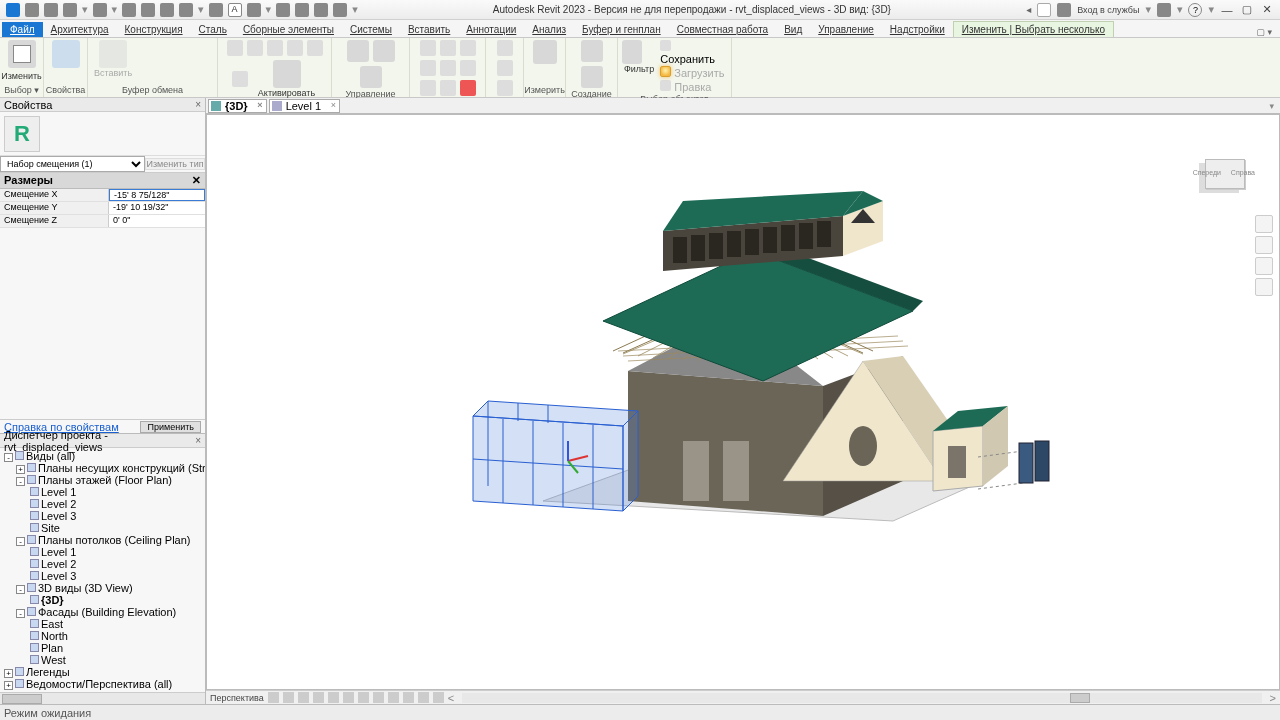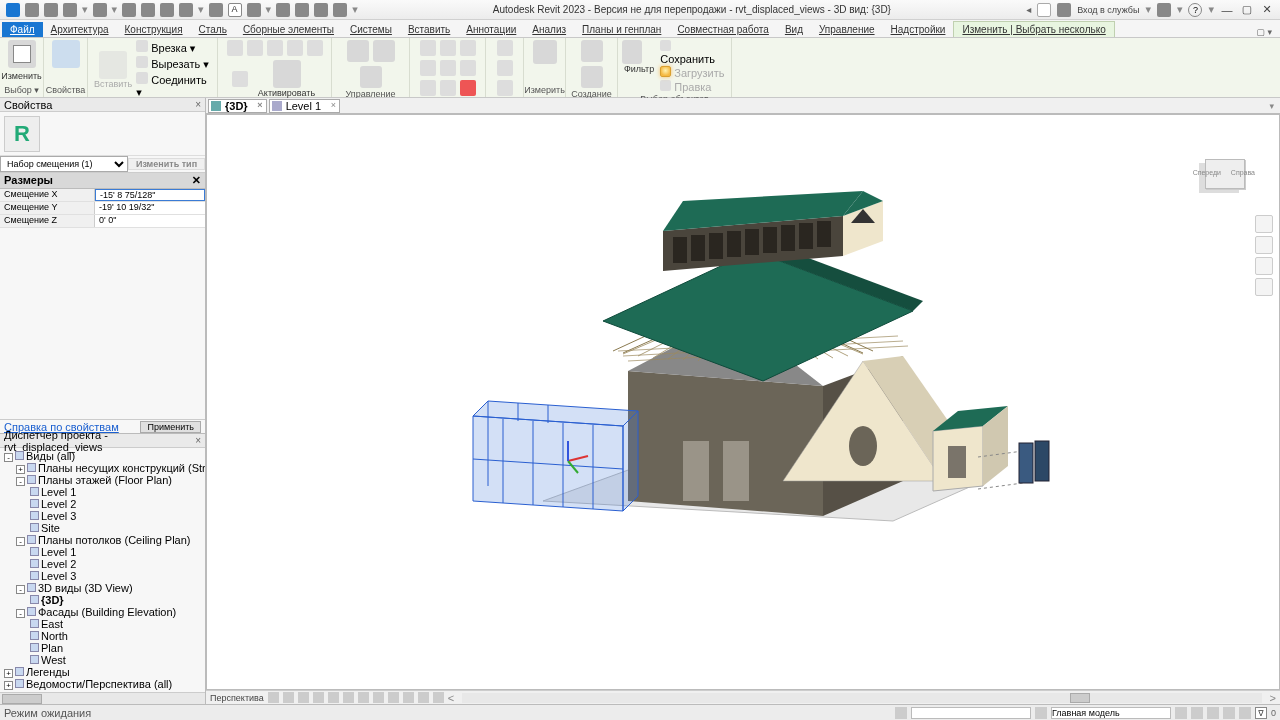--- a/index.html
+++ b/index.html
@@ -31,25 +31,25 @@
 
 
 .left-col { position:absolute; left:0; top:98px; width:206px; bottom:16px; background:#f7f7f7; border-right:1px solid #bbb; display:flex; flex-direction:column;}
 .panel-header { height:14px; background:#eaeaea; border-bottom:1px solid #ccc; display:flex; align-items:center; justify-content:space-between; padding:0 4px; font-size:10px;}
 .close-x { cursor:pointer; color:#666; font-size:10px;}
 .prop-body { flex:0 0 auto; }
 .prop-icon-row { height:44px; display:flex; align-items:center; padding:4px; border-bottom:1px solid #ddd;}
 .r-icon { width:36px; height:36px; background:#eee; display:flex; align-items:center; justify-content:center; font-size:22px; font-weight:bold; color:#2a7; border:1px solid #ccc;}
 .prop-type-row { display:flex; border-bottom:1px solid #ccc;align-items:center;}
 .prop-select { flex:1; height:16px; border:1px solid #aaa; background:#fff; font-size:9px; padding:0 2px;}
-.edit-type { width:77px; font-size:9px; color:#888; text-align:center; border:1px solid #ddd; background:#f0f0f0;font-weight:bold;}
+.edit-type { width:60px; font-size:9px; color:#888; text-align:center; border:1px solid #ddd; background:#f0f0f0;}
 .prop-section { background:#d8d8d8; font-size:9px; padding:1px 4px; border-bottom:1px solid #bbb; display:flex; justify-content:space-between;font-weight:bold;}
 .prop-grid { }
 .prop-row { display:flex; border-bottom:1px solid #e0e0e0; height:13px;}
-.prop-key { width:95px; padding:0 4px; font-size:9px; background:#f0f0f0; border-right:1px solid #ccc;}
+.prop-key { width:109px; padding:0 4px; font-size:9px; background:#f0f0f0; border-right:1px solid #ccc;}
 .prop-val { flex:1; padding:0 4px; font-size:9px; background:#fff;}
 .prop-val.sel { background:#fff; border:1px solid #3a7bd5;}
 .prop-footer { margin-top:auto; height:14px; border-top:1px solid #ccc; display:flex; justify-content:space-between; align-items:center; padding:0 4px; font-size:9px;}
 .link-text { color:#1a5fd0; text-decoration:underline; cursor:pointer;}
 .apply-btn { background:#e0e0e0; border:1px solid #aaa; padding:0 6px; font-size:9px;}
 
 
 .spacer { flex:1; background:#f7f7f7; min-height:10px;}
 
 
@@ -142,21 +142,21 @@
 <div class="ribbon-tabs">
   <div class="rt file">Файл</div>
   <div class="rt">Архитектура</div>
   <div class="rt">Конструкция</div>
   <div class="rt">Сталь</div>
   <div class="rt">Сборные элементы</div>
   <div class="rt">Системы</div>
   <div class="rt">Вставить</div>
   <div class="rt">Аннотации</div>
   <div class="rt">Анализ</div>
-  <div class="rt">Планы и генплан</div>
+  <div class="rt">Буфер и генплан</div>
   <div class="rt">Совместная работа</div>
   <div class="rt">Вид</div>
   <div class="rt">Управление</div>
   <div class="rt">Надстройки</div>
   <div class="rt active">Изменить | Выбрать несколько</div>
   <div style="margin-left:auto; padding:0 8px; display:flex; gap:4px;">
     <span style="font-size:9px;color:#666">▢ ▾</span>
   </div>
 </div>
 
@@ -170,25 +170,20 @@
   </div>
   <div class="rgroup" style="width:44px">
     <div class="tool-big" style="background:#cde"></div>
     <div class="label">Свойства</div>
   </div>
   <div class="rgroup" style="width:130px">
     <div style="display:flex;gap:2px;align-items:center;width:100%">
       <div style="display:flex;flex-direction:column;align-items:center">
         <div class="tool-big" style="opacity:.5"></div>
         <div class="tool-text" style="color:#aaa">Вставить</div>
-      </div>
-      <div style="display:flex;flex-direction:column;gap:1px;font-size:9px">
-        <div><span class="tool-btn" style="width:12px;height:12px"></span> <span>Врезка ▾</span></div>
-        <div><span class="tool-btn" style="width:12px;height:12px"></span> <span>Вырезать ▾</span></div>
-        <div><span class="tool-btn" style="width:12px;height:12px"></span> <span>Соединить ▾</span></div>
       </div>
     </div>
     <div class="label">Буфер обмена</div>
   </div>
   <div class="rgroup" style="width:114px">
     <div class="tools">
       <span class="tool-btn"></span>
       <span class="tool-btn"></span>
       <span class="tool-btn"></span>
       <span class="tool-btn"></span>
@@ -467,26 +462,13 @@
   <span class="vc-icon"></span>
   <span style="color:#888">&lt;</span>
   <div class="vc-scroll">
       <div class="vc-thumb"></div>
     </div>
   <span style="color:#888">&gt;</span>
 </div>
 
 <div class="status">
   <span>Режим ожидания</span>
-  <div class="mid">
-    <span class="sicon"></span>
-    <input class="fld" style="width: 120px;">
-    <span class="sicon"></span>
-    <input class="fld" style="width: 120px;" value="Главная модель">
-    <span class="sicon"></span>
-    <span class="sicon"></span>
-    <span class="sicon"></span>
-    <span class="sicon"></span>
-    <span class="sicon"></span>
-    <span class="sicon" style="background:#fff;border:1px solid #888;font-size:8px;text-align:center;line-height:11px;color:#333">∇</span>
-    <span style="font-size:9px;color:#666">0</span>
-  </div>
 </div>
 
 </body></html>

